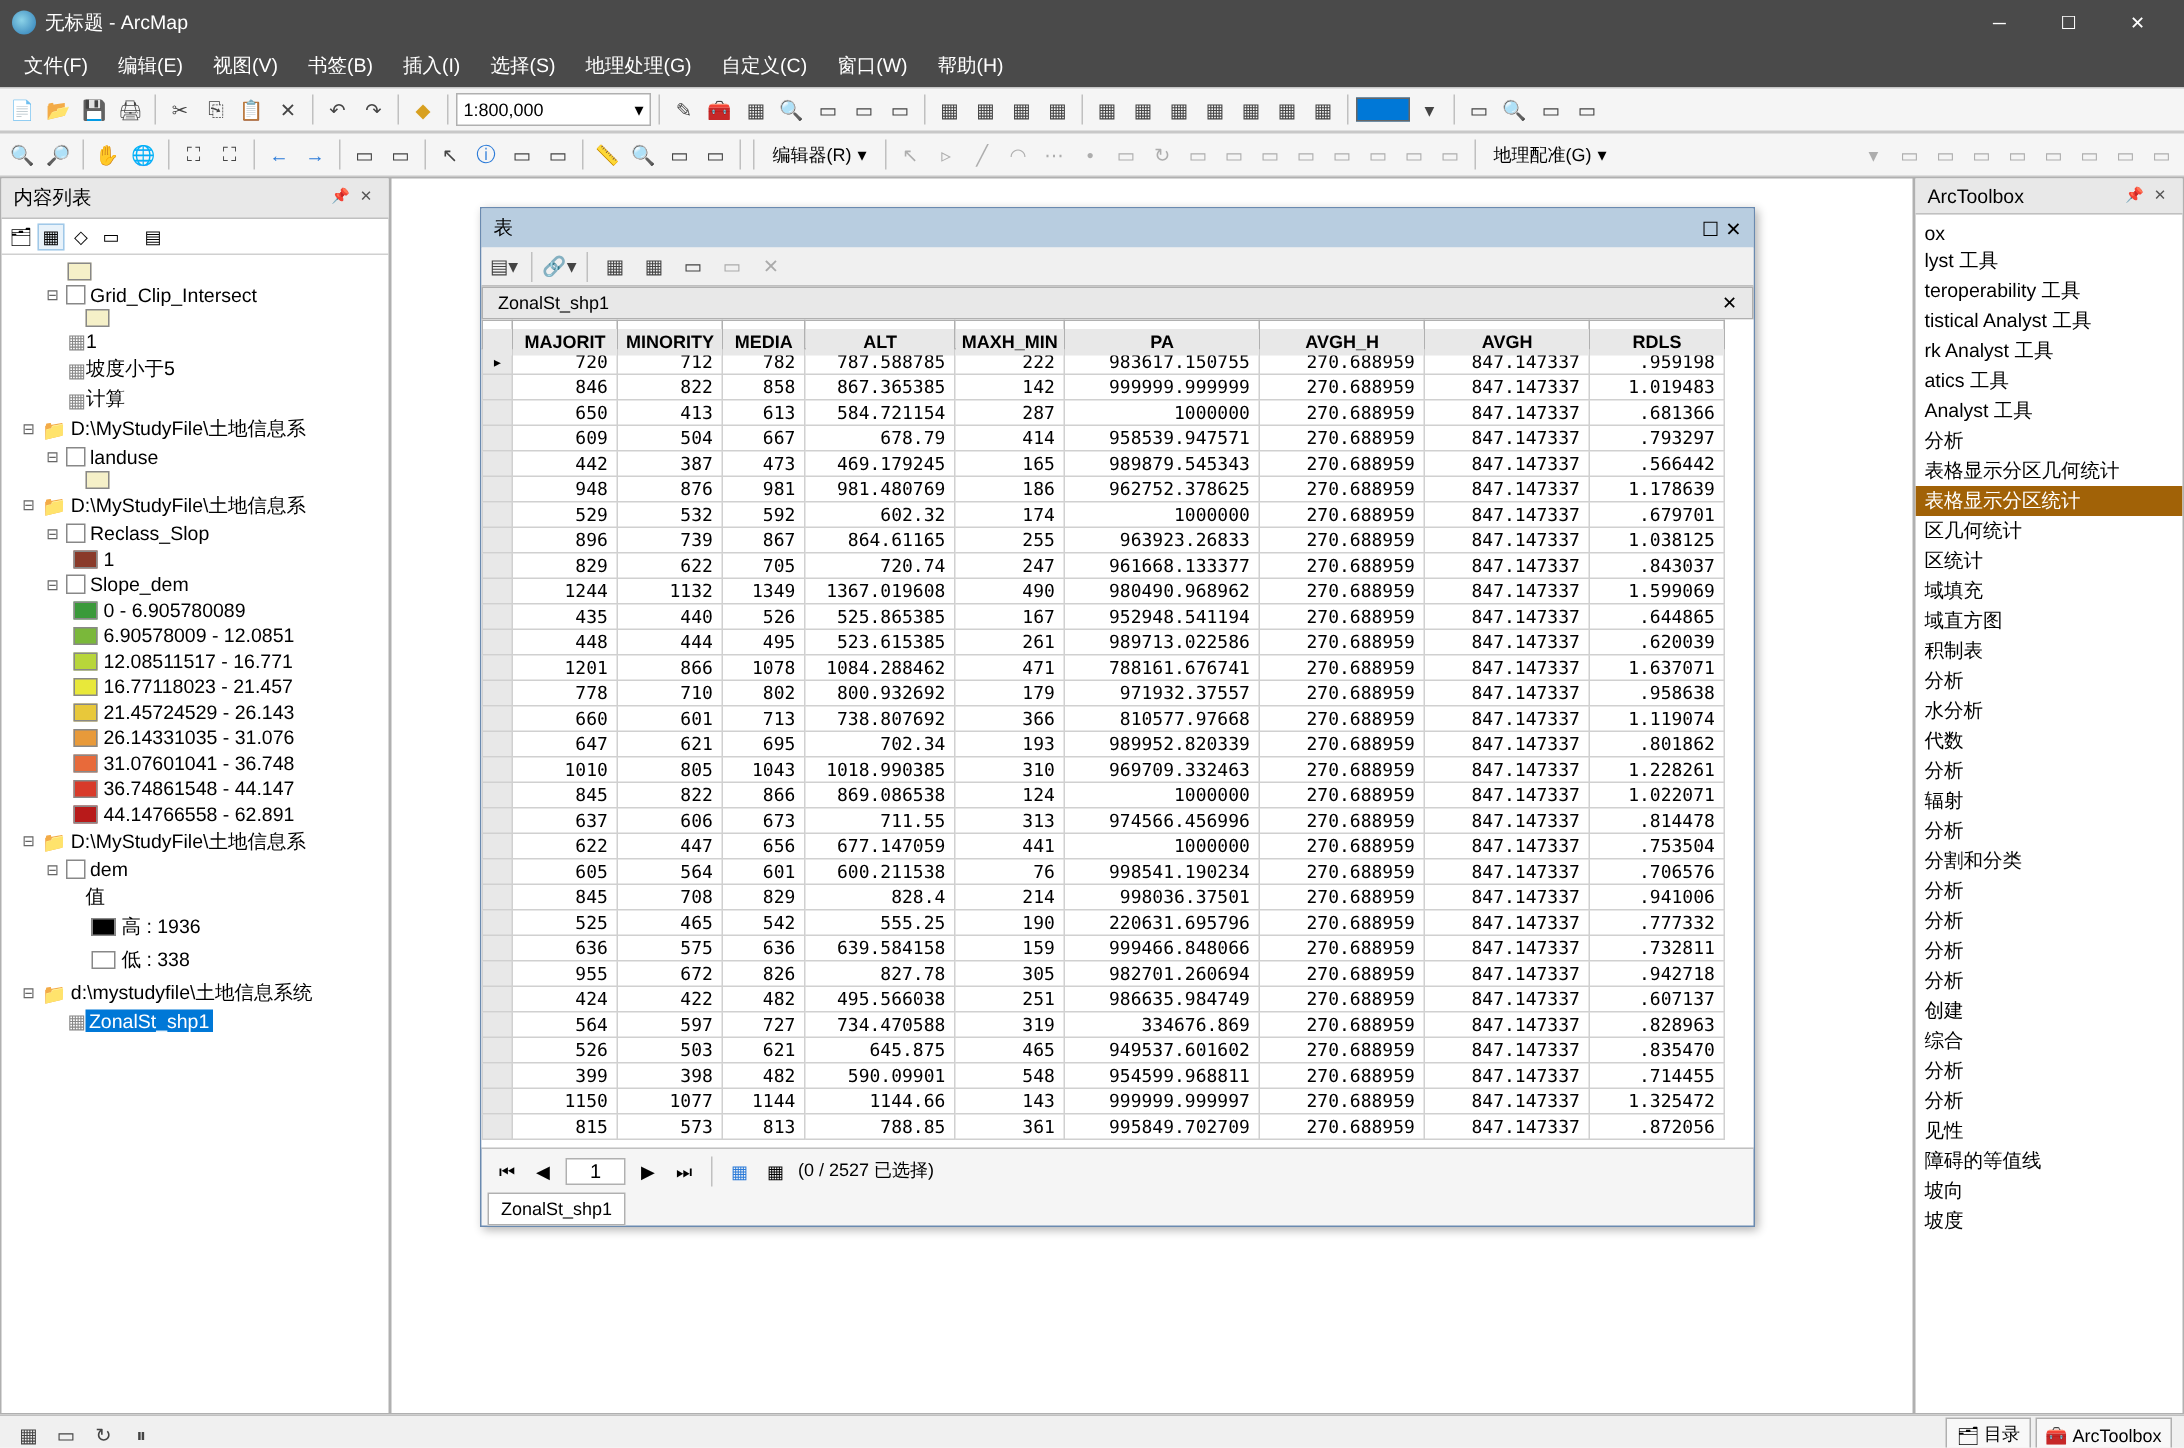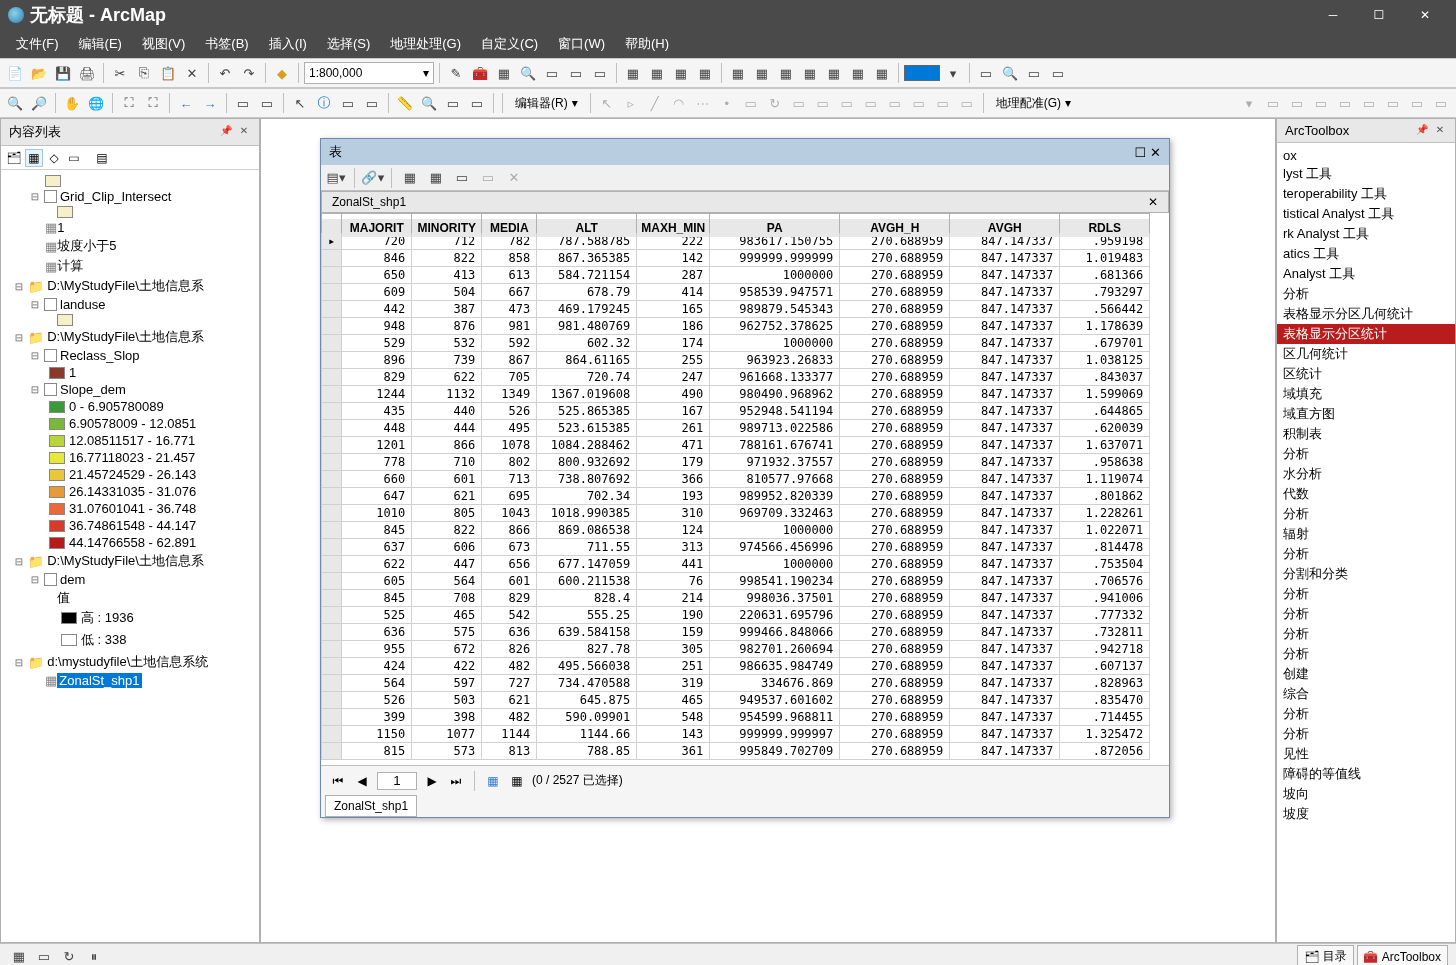--- a/index.html
+++ b/index.html
@@ -1,20 +1,20 @@
 <!DOCTYPE html>
 <html><head>
 <meta charset="utf-8">
 <style>
 * { box-sizing: border-box; margin: 0; padding: 0; font-family: "Microsoft YaHei", "Segoe UI", sans-serif; }
 body { background: #f0f0f0; width: 1456px; height: 965px; overflow: hidden; position: relative; font-size: 12px; }
 
 .titlebar { background: #4a4a4a; color: #fff; height: 30px; display: flex; align-items: center; padding: 0 8px; }
 .titlebar .icon { width: 16px; height: 16px; background: radial-gradient(circle at 40% 40%, #8cd3e8, #2a7ab5); border-radius: 50%; margin-right: 6px; }
-.titlebar .title { flex: 1; font-size: 18px; font-weight: bold; }
+.titlebar .title { flex: 1; font-size: 13px; }
 .win-btn { width: 46px; height: 30px; display: flex; align-items: center; justify-content: center; color: #fff; }
 
 .menubar { background: #4a4a4a; color: #fff; height: 28px; display: flex; align-items: center; padding: 0 6px; font-size: 13px; }
 .menubar span { padding: 4px 10px; }
 
 .toolbar { background: #f5f5f5; border-top: 1px solid #c8c8c8; border-bottom: 1px solid #c8c8c8; height: 30px; display: flex; align-items: center; padding: 0 4px; gap: 2px; }
 .tool { width: 22px; height: 22px; display: flex; align-items: center; justify-content: center; border: 1px solid transparent; font-size: 13px; color: #444; }
 .sep { width: 1px; height: 20px; background: #c0c0c0; margin: 0 3px; }
 .scale-box { width: 130px; height: 22px; border: 1px solid #b0b0b0; background: #fff; font-size: 12px; padding: 0 4px; display: flex; align-items: center; }
 .scale-box span { flex: 1; }
@@ -39,21 +39,21 @@
 .node .sym { width: 16px; height: 12px; margin: 0 4px; border: 1px solid #888; }
 .node .fold { color: #d8b040; margin: 0 3px; }
 .node.sel .label { background: #0078d7; color: #fff; padding: 0 2px; }
 .ind { display: inline-block; }
 
 .map-area { flex: 1; background: #fff; position: relative; border: 1px solid #b0b0b0; }
 
 .arctb { width: 180px; background: #fff; border: 1px solid #b0b0b0; display: flex; flex-direction: column; }
 .arctb-body { flex: 1; overflow: auto; font-size: 13px; padding: 4px 0; }
 .arctb-body .n { padding: 1px 6px; white-space: nowrap; }
-.arctb-body .n.sel { background: #b91c1c; color: #fff; }
+.arctb-body .n.sel { background: #a16207; color: #fff; }
 
 .table-win { position: absolute; left: 320px; top: 138px; width: 850px; height: 680px; background: #f5f5f5; border: 1px solid #6a8ab0; display: flex; flex-direction: column; box-shadow: 2px 2px 6px rgba(0,0,0,.3); }
 .table-title { background: #b8cde0; padding: 4px 8px; font-size: 13px; display: flex; align-items: center; }
 .table-tbar { background: #f0f0f0; height: 26px; display: flex; align-items: center; padding: 0 4px; gap: 4px; border-bottom: 1px solid #c0c0c0; }
 .table-tab { background: #e8e8e8; padding: 3px 10px; border: 1px solid #b0b0b0; font-size: 12px; display: flex; align-items: center; }
 .table-grid { flex: 1; overflow: auto; background: #fff; }
 .table-grid table { border-collapse: collapse; font-size: 12px; font-family: "Segoe UI", sans-serif; }
 .table-grid th { background: #e8e8e8; border: 1px solid #b0b0b0; padding: 2px 4px; font-weight: bold; position: sticky; top: 5px; }
 .table-grid td { border: 1px solid #d0d0d0; padding: 1px 6px; text-align: right; font-family: Consolas, monospace; }
 .table-grid td.rowhdr { background: #e8e8e8; width: 18px; }

